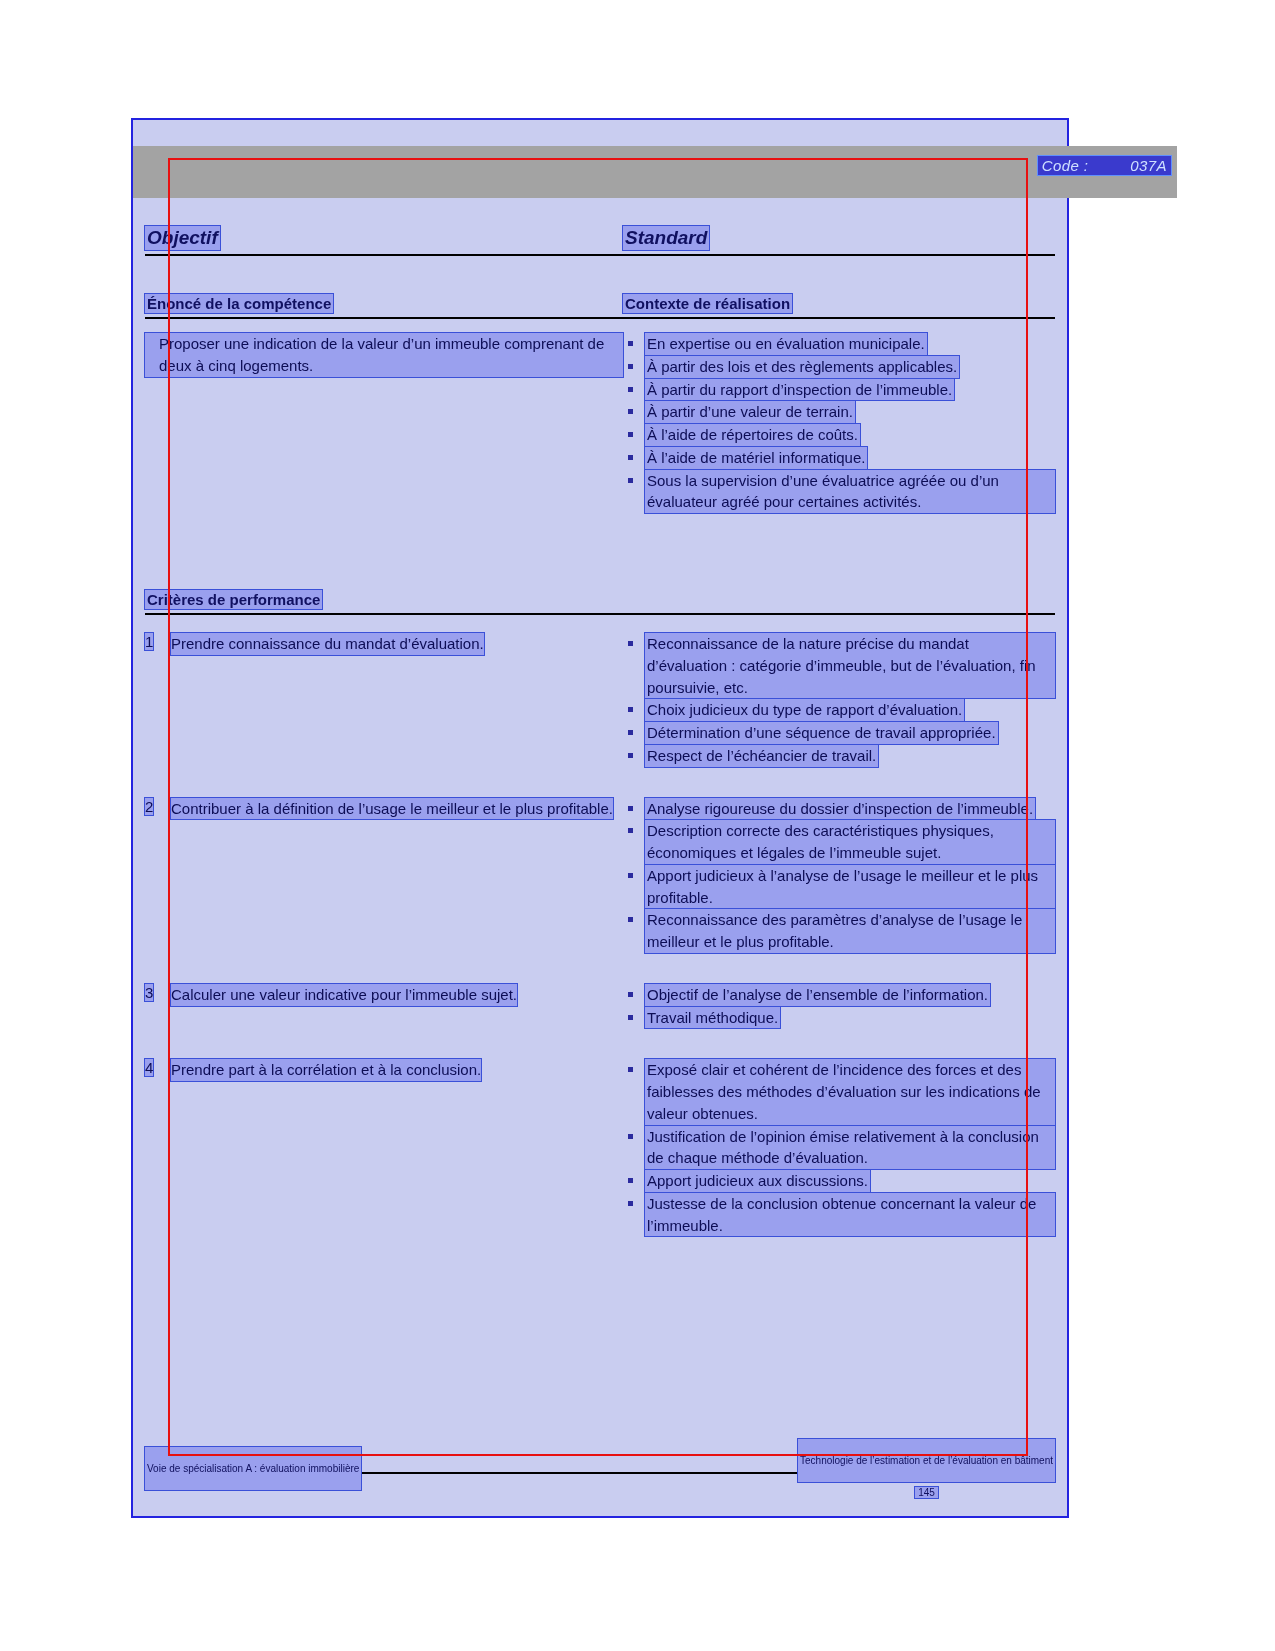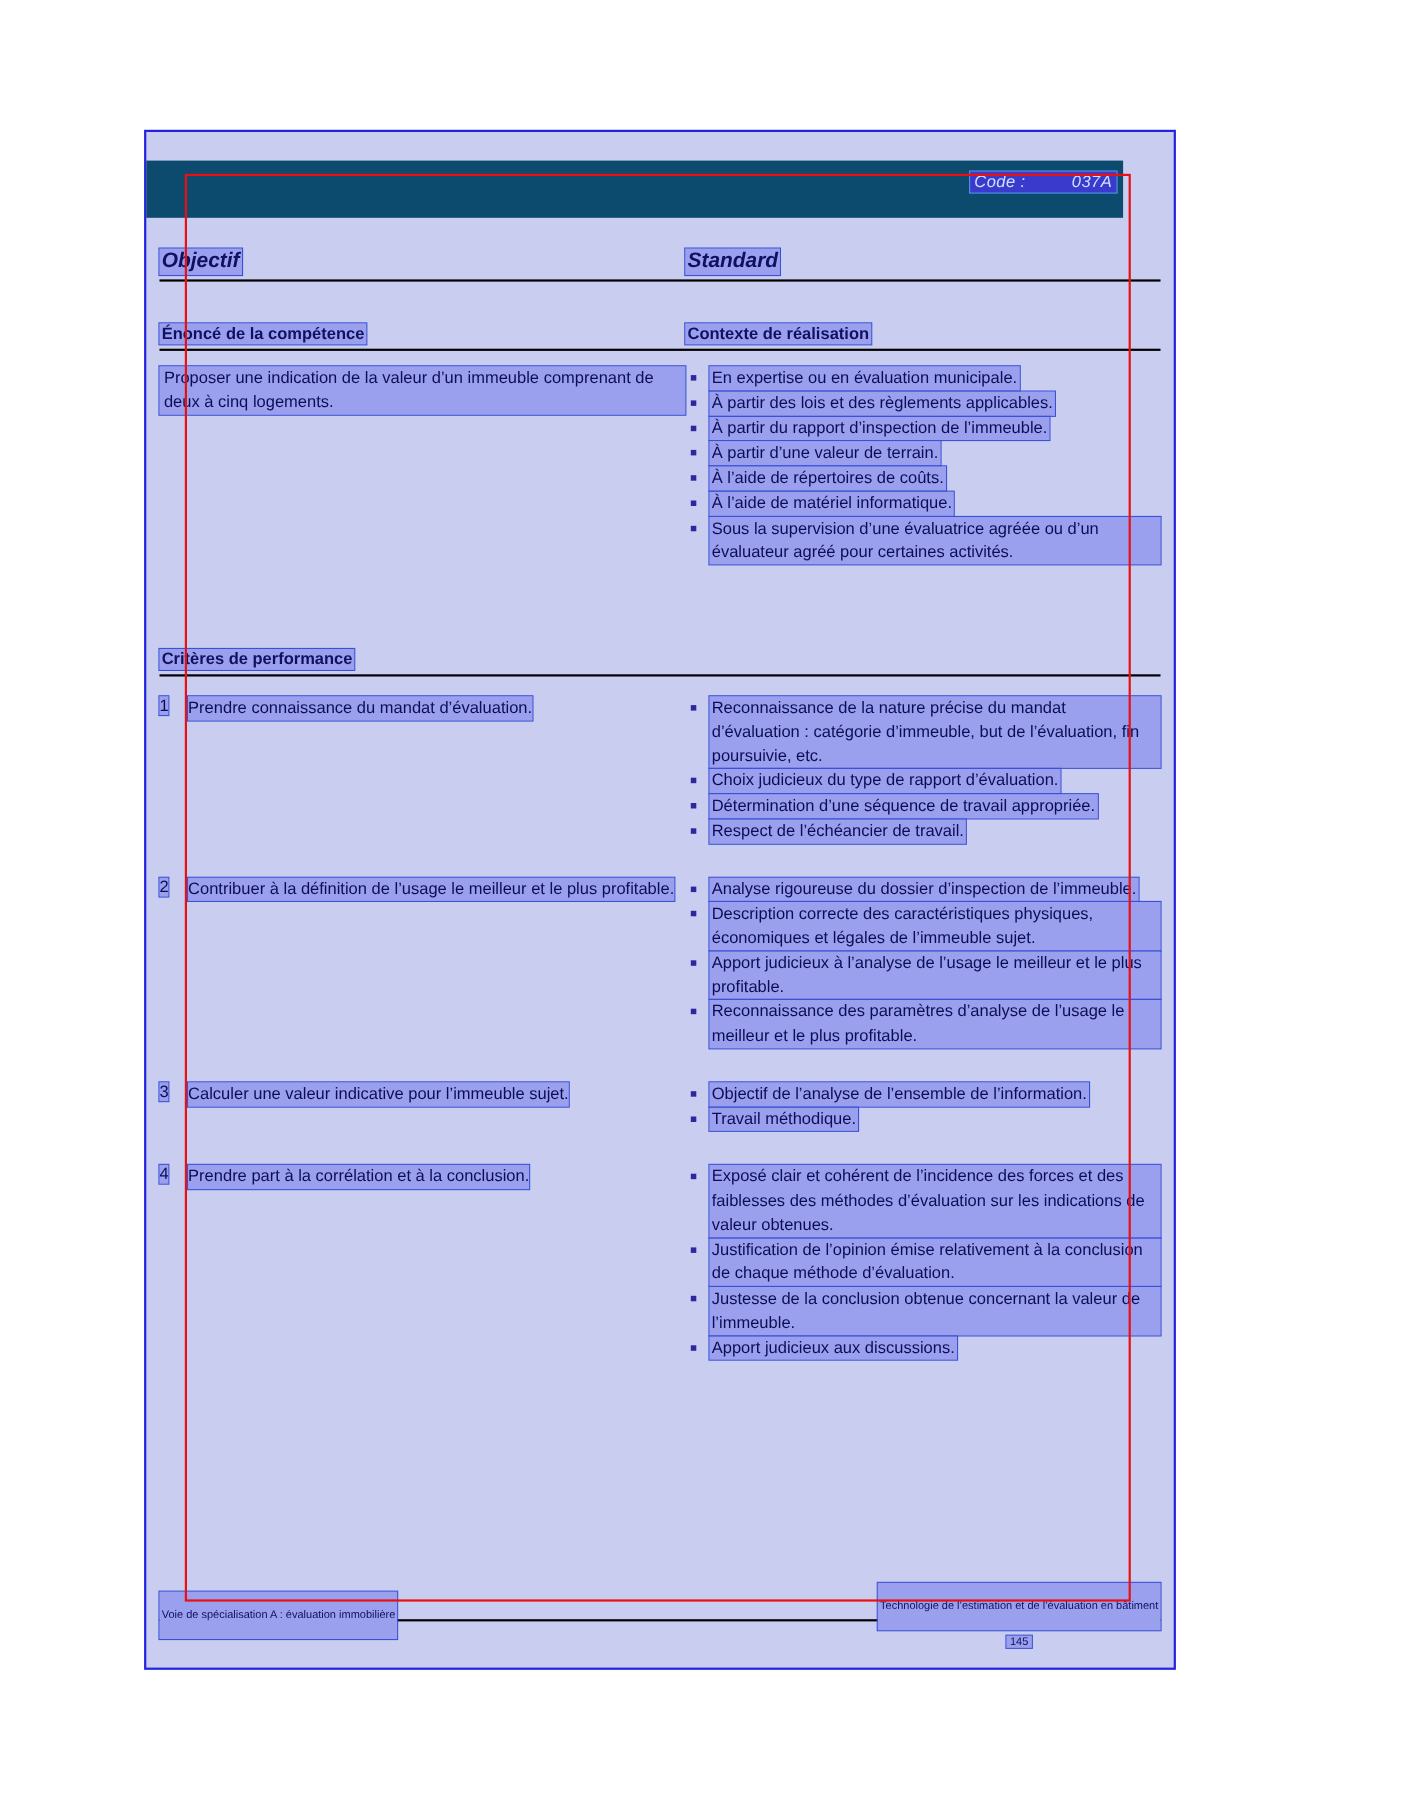--- a/index.html
+++ b/index.html
@@ -37,23 +37,23 @@
     box-sizing: border-box;
     pointer-events: none;
     z-index: 40;
   }
 
   
   .header-band {
     position: absolute;
     left: 0px;
     top: 26px;
-    width: 888px;
+    width: 1044px;
     height: 52px;
-    background: #0c4a6e;
+    background: #a3a3a3;
   }
   .code-box {
     position: absolute;
     right: 6px;
     top: 10px;
     display: flex;
     align-items: center;
     gap: 42px;
     padding: 1px 4px;
     background: #3a3acd;
@@ -117,21 +117,21 @@
   .body-row {
     display: flex;
     padding-top: 14px;
   }
 
   .para {
     font-size: 15px;
     color: #0d0d55;
     line-height: 1.45;
   }
-  .para span.hl { padding: 0 4px; }
+  .para span.hl { padding: 0 14px; }
 
   ul.bullets {
     list-style: none;
     margin: 0;
     padding: 0;
   }
   ul.bullets li {
     position: relative;
     padding-left: 22px;
     margin-bottom: 1px;
@@ -316,22 +316,22 @@
       <div class="col-left">
         <div class="elem">
           <div class="num"><span class="hl">4</span></div>
           <div class="txt"><span class="hl">Prendre part à la corrélation et à la conclusion.</span></div>
         </div>
       </div>
       <div class="col-right">
         <ul class="bullets">
           <li><span class="hl">Exposé clair et cohérent de l’incidence des forces et des faiblesses des méthodes d’évaluation sur les indications de valeur obtenues.</span></li>
           <li><span class="hl">Justification de l’opinion émise relativement à la conclusion de chaque méthode d’évaluation.</span></li>
+          <li><span class="hl">Apport judicieux aux discussions.</span></li>
           <li><span class="hl">Justesse de la conclusion obtenue concernant la valeur de l’immeuble.</span></li>
-          <li><span class="hl">Apport judicieux aux discussions.</span></li>
         </ul>
       </div>
     </div>
 
   </div>
 
   <div class="footer-rule"></div>
   <div class="footer">
     <span class="hl">Voie de spécialisation A : évaluation immobilière</span>
     <span class="footer-right">

